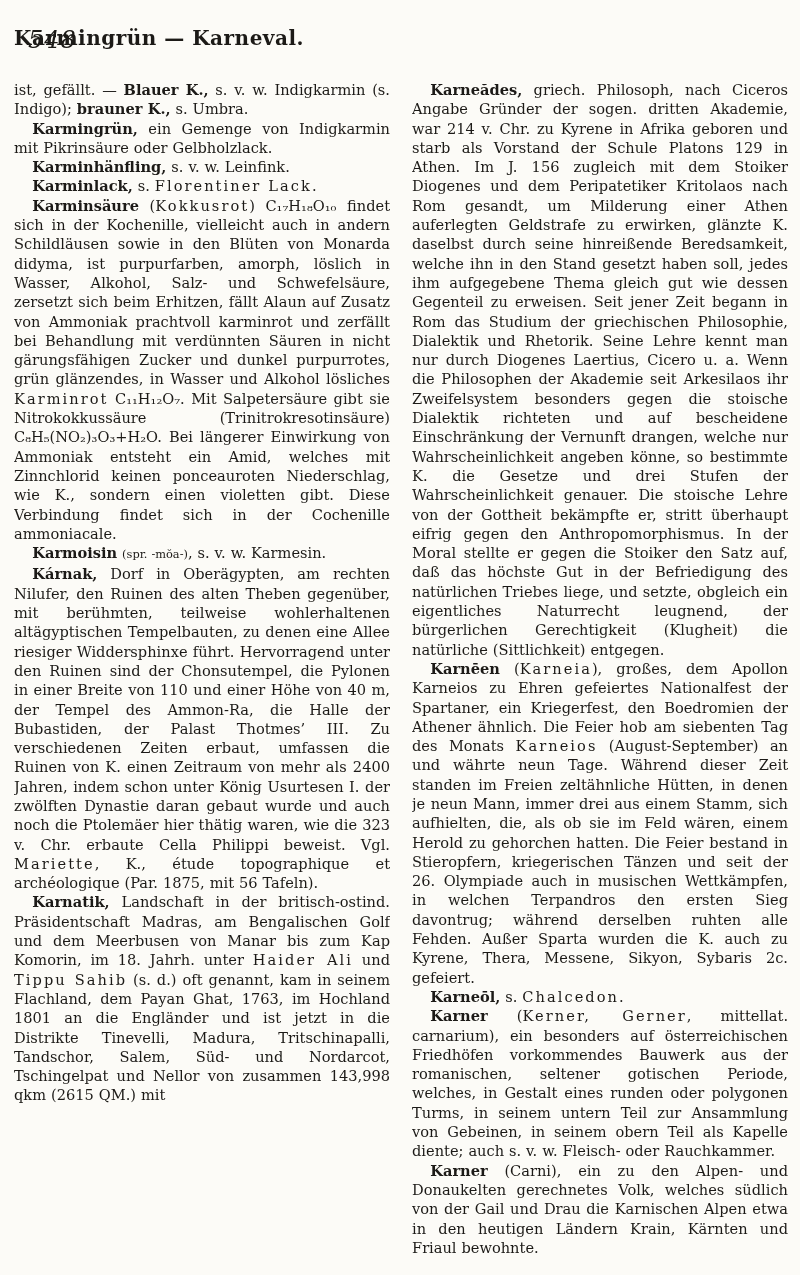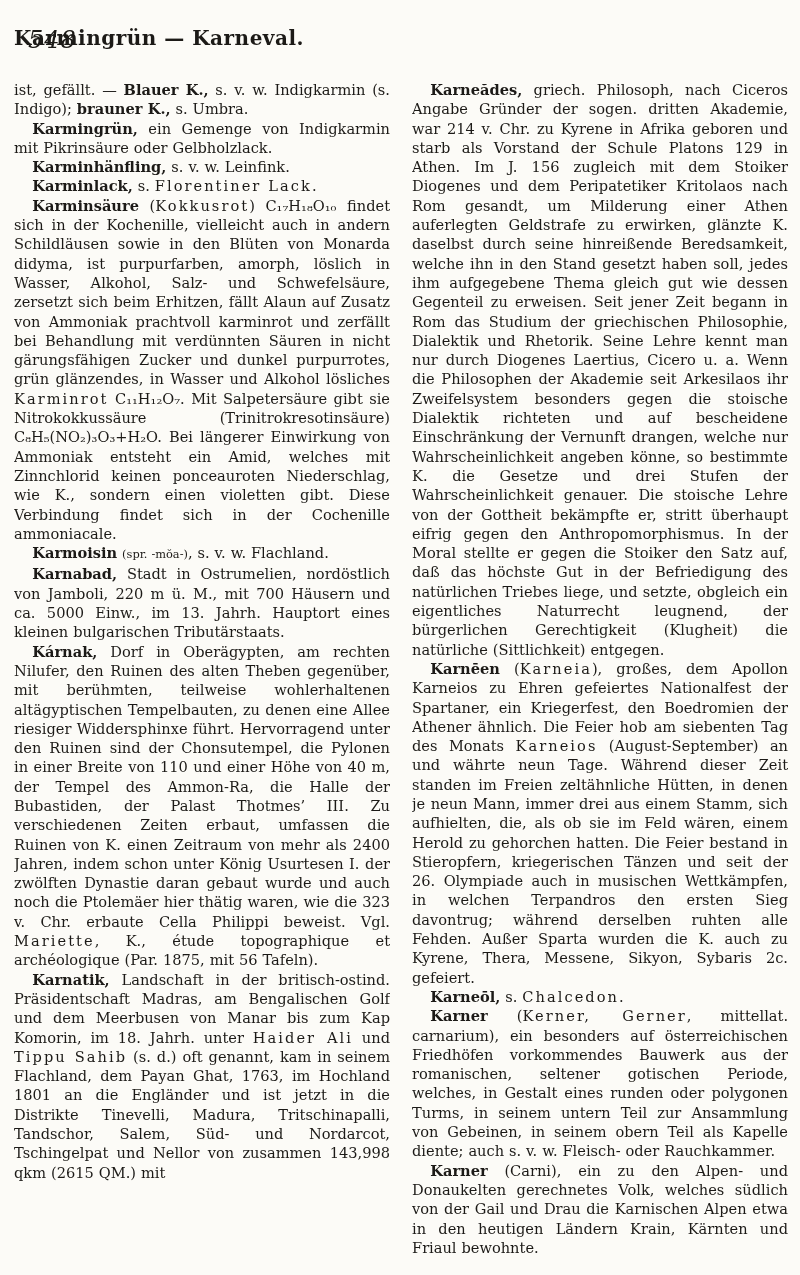--- a/index.html
+++ b/index.html
@@ -62,22 +62,21 @@
     <span class="pageno">548</span>
     <span class="running-title">Karmingrün — Karneval.</span>
   </header>
   <main class="columns">
     <section class="col">
         <p class="para noindent"><span>ist, gefällt. — </span><span class="b">Blauer K.,</span><span> s. v. w. Indigkarmin (s. Indigo); </span><span class="b">brauner K.,</span><span> s. Umbra.</span></p>
         <p class="para"><span class="b">Karmingrün,</span><span> ein Gemenge von Indigkarmin mit Pikrinsäure oder Gelbholzlack.</span></p>
         <p class="para"><span class="b">Karminhänfling,</span><span> s. v. w. Leinfink.</span></p>
         <p class="para"><span class="b">Karminlack,</span><span> s. </span><span class="g">Florentiner Lack</span><span>.</span></p>
         <p class="para"><span class="b">Karminsäure</span><span> (</span><span class="g">Kokkusrot</span><span>) C₁₇H₁₈O₁₀ findet sich in der Kochenille, vielleicht auch in andern Schildläusen sowie in den Blüten von Monarda didyma, ist purpurfarben, amorph, löslich in Wasser, Alkohol, Salz- und Schwefelsäure, zersetzt sich beim Erhitzen, fällt Alaun auf Zusatz von Ammoniak prachtvoll karminrot und zerfällt bei Behandlung mit verdünnten Säuren in nicht gärungsfähigen Zucker und dunkel purpurrotes, grün glänzendes, in Wasser und Alkohol lösliches </span><span class="g">Karminrot</span><span> C₁₁H₁₂O₇. Mit Salpetersäure gibt sie Nitrokokkussäure (Trinitrokresotinsäure) C₈H₅(NO₂)₃O₃+H₂O. Bei längerer Einwirkung von Ammoniak entsteht ein Amid, welches mit Zinnchlorid keinen ponceauroten Niederschlag, wie K., sondern einen violetten gibt. Diese Verbindung findet sich in der Cochenille ammoniacale.</span></p>
-        <p class="para"><span class="b">Karmoisin</span><span> </span><span class="sm">(spr. -mŏa-)</span><span>, s. v. w. Flachland.</span></p>
-        <p class="para"><span class="b">Karnabad,</span><span> Stadt in Ostrumelien, nordöstlich von Jamboli, 220 m ü. M., mit 700 Häusern und ca. 5000 Einw., im 13. Jahrh. Hauptort eines kleinen bulgarischen Tributärstaats.</span></p>
+        <p class="para"><span class="b">Karmoisin</span><span> </span><span class="sm">(spr. -mŏa-)</span><span>, s. v. w. Karmesin.</span></p>
         <p class="para"><span class="b">Kárnak,</span><span> Dorf in Oberägypten, am rechten Nilufer, den Ruinen des alten Theben gegenüber, mit berühmten, teilweise wohlerhaltenen altägyptischen Tempelbauten, zu denen eine Allee riesiger Widdersphinxe führt. Hervorragend unter den Ruinen sind der Chonsutempel, die Pylonen in einer Breite von 110 und einer Höhe von 40 m, der Tempel des Ammon-Ra, die Halle der Bubastiden, der Palast Thotmes’ III. Zu verschiedenen Zeiten erbaut, umfassen die Ruinen von K. einen Zeitraum von mehr als 2400 Jahren, indem schon unter König Usurtesen I. der zwölften Dynastie daran gebaut wurde und auch noch die Ptolemäer hier thätig waren, wie die 323 v. Chr. erbaute Cella Philippi beweist. Vgl. </span><span class="g">Mariette</span><span>, K., étude topographique et archéologique (Par. 1875, mit 56 Tafeln).</span></p>
         <p class="para"><span class="b">Karnatik,</span><span> Landschaft in der britisch-ostind. Präsidentschaft Madras, am Bengalischen Golf und dem Meerbusen von Manar bis zum Kap Komorin, im 18. Jahrh. unter </span><span class="g">Haider Ali</span><span> und </span><span class="g">Tippu Sahib</span><span> (s. d.) oft genannt, kam in seinem Flachland, dem Payan Ghat, 1763, im Hochland 1801 an die Engländer und ist jetzt in die Distrikte Tinevelli, Madura, Tritschinapalli, Tandschor, Salem, Süd- und Nordarcot, Tschingelpat und Nellor von zusammen 143,998 qkm (2615 QM.) mit </span></p>
       </section>
     <section class="col">
         <p class="para"><span class="b">Karneădes,</span><span> griech. Philosoph, nach Ciceros Angabe Gründer der sogen. dritten Akademie, war 214 v. Chr. zu Kyrene in Afrika geboren und starb als Vorstand der Schule Platons 129 in Athen. Im J. 156 zugleich mit dem Stoiker Diogenes und dem Peripatetiker Kritolaos nach Rom gesandt, um Milderung einer Athen auferlegten Geldstrafe zu erwirken, glänzte K. daselbst durch seine hinreißende Beredsamkeit, welche ihn in den Stand gesetzt haben soll, jedes ihm aufgegebene Thema gleich gut wie dessen Gegenteil zu erweisen. Seit jener Zeit begann in Rom das Studium der griechischen Philosophie, Dialektik und Rhetorik. Seine Lehre kennt man nur durch Diogenes Laertius, Cicero u. a. Wenn die Philosophen der Akademie seit Arkesilaos ihr Zweifelsystem besonders gegen die stoische Dialektik richteten und auf bescheidene Einschränkung der Vernunft drangen, welche nur Wahrscheinlichkeit angeben könne, so bestimmte K. die Gesetze und drei Stufen der Wahrscheinlichkeit genauer. Die stoische Lehre von der Gottheit bekämpfte er, stritt überhaupt eifrig gegen den Anthropomorphismus. In der Moral stellte er gegen die Stoiker den Satz auf, daß das höchste Gut in der Befriedigung des natürlichen Triebes liege, und setzte, obgleich ein eigentliches Naturrecht leugnend, der bürgerlichen Gerechtigkeit (Klugheit) die natürliche (Sittlichkeit) entgegen.</span></p>
         <p class="para"><span class="b">Karnēen</span><span> (</span><span class="g">Karneia</span><span>), großes, dem Apollon Karneios zu Ehren gefeiertes Nationalfest der Spartaner, ein Kriegerfest, den Boedromien der Athener ähnlich. Die Feier hob am siebenten Tag des Monats </span><span class="g">Karneios</span><span> (August-September) an und währte neun Tage. Während dieser Zeit standen im Freien zeltähnliche Hütten, in denen je neun Mann, immer drei aus einem Stamm, sich aufhielten, die, als ob sie im Feld wären, einem Herold zu gehorchen hatten. Die Feier bestand in Stieropfern, kriegerischen Tänzen und seit der 26. Olympiade auch in musischen Wettkämpfen, in welchen Terpandros den ersten Sieg davontrug; während derselben ruhten alle Fehden. Außer Sparta wurden die K. auch zu Kyrene, Thera, Messene, Sikyon, Sybaris 2c. gefeiert.</span></p>
         <p class="para"><span class="b">Karneōl,</span><span> s. </span><span class="g">Chalcedon</span><span>.</span></p>
         <p class="para"><span class="b">Karner</span><span> (</span><span class="g">Kerner, Gerner</span><span>, mittellat. carnarium), ein besonders auf österreichischen Friedhöfen vorkommendes Bauwerk aus der romanischen, seltener gotischen Periode, welches, in Gestalt eines runden oder polygonen Turms, in seinem untern Teil zur Ansammlung von Gebeinen, in seinem obern Teil als Kapelle diente; auch s. v. w. Fleisch- oder Rauchkammer.</span></p>
         <p class="para"><span class="b">Karner</span><span> (Carni), ein zu den Alpen- und Donaukelten gerechnetes Volk, welches südlich von der Gail und Drau die Karnischen Alpen etwa in den heutigen Ländern Krain, Kärnten und Friaul bewohnte.</span></p>
         <p class="para"><span class="b">Karnĕval</span><span> (v. ital. carnevale, welches nach der gewöhnlichen Annahme aus carne und vale zusammengesetzt sein, mithin »Fleisch, lebe wohl!« bedeuten soll, wahrscheinlich aber durch Verstümmelung aus dem mittellat. carne levamen, die »Enthebung von Fleischgenuß«, entstanden ist), der ursprünglichen Wortbedeutung gemäß s. v. w. Fastnacht, der Tag vor Beginn der Fasten, an dem man zum letztenmal Fleisch essen darf; im weitern Sinn des Ausdrucks aber s. v. w. </span></p>

